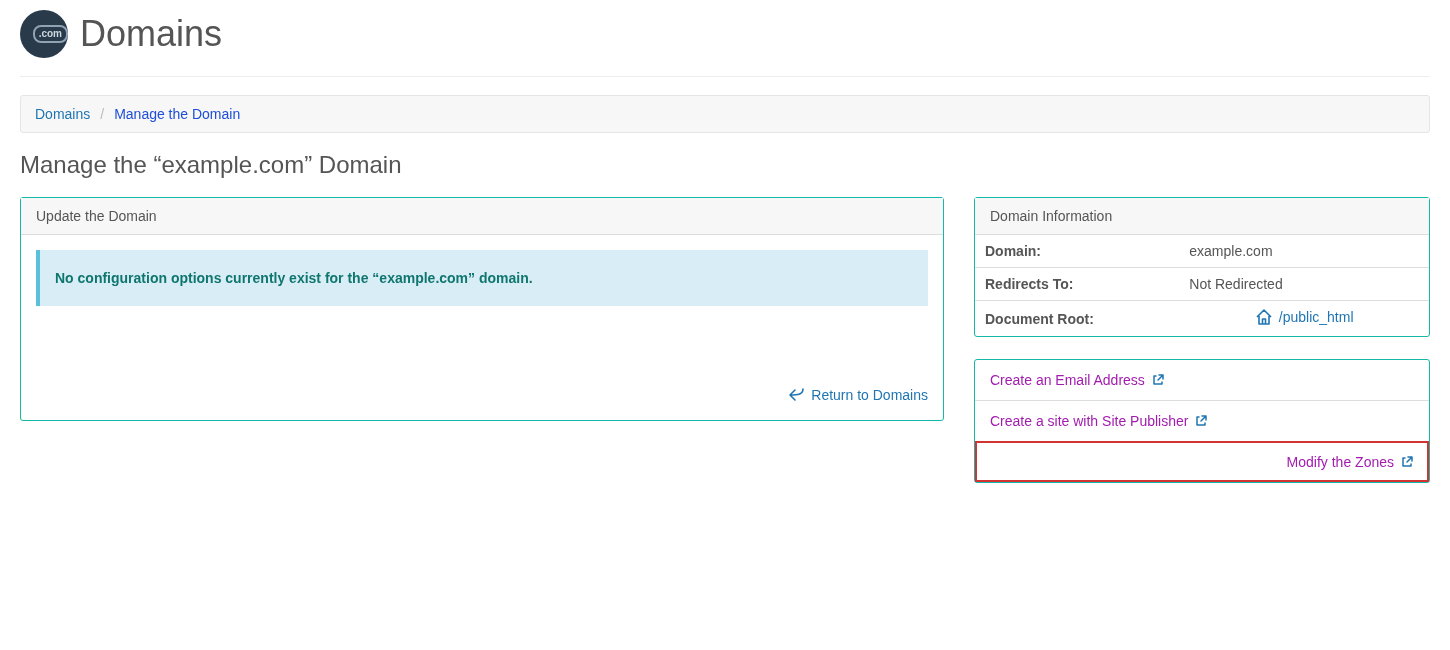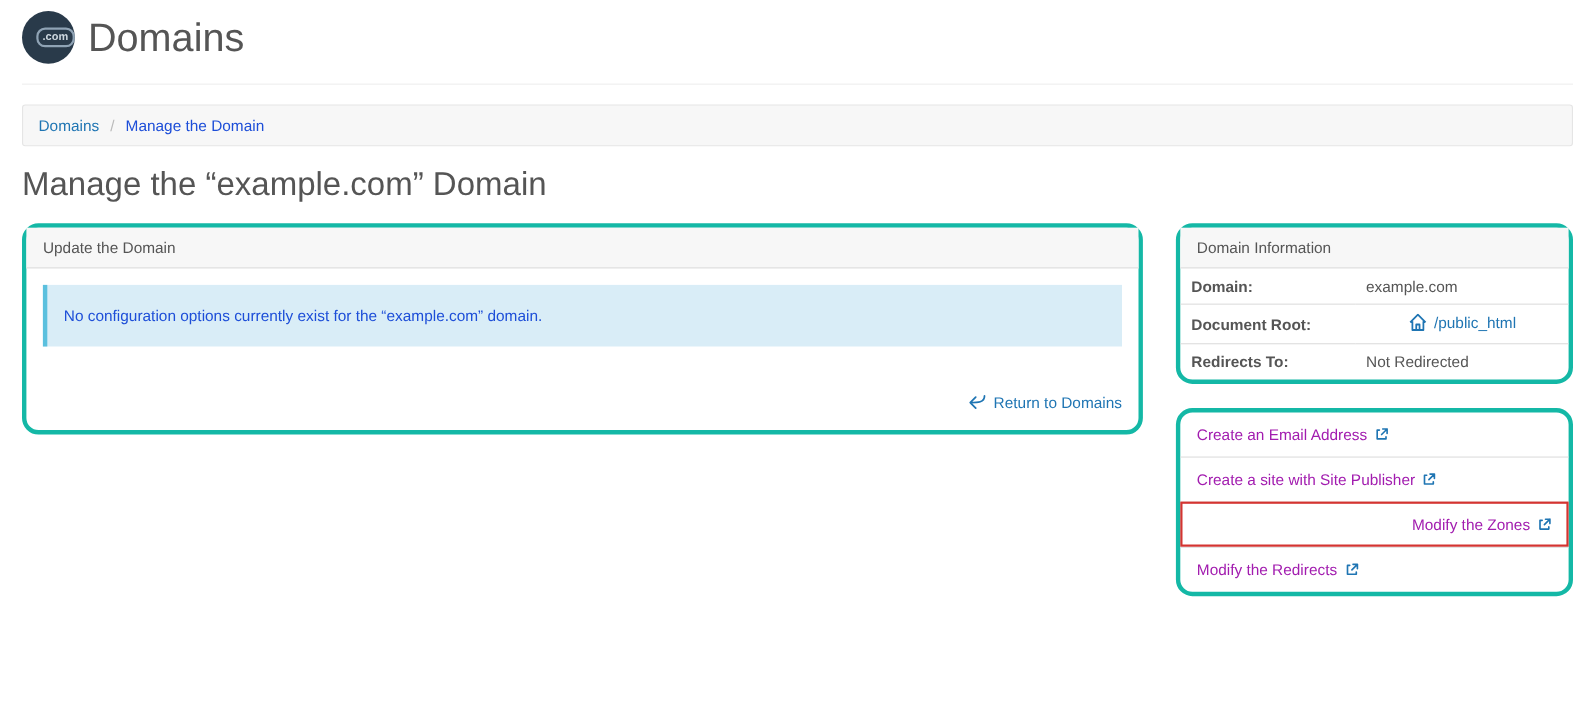--- a/index.html
+++ b/index.html
@@ -47,49 +47,50 @@
     border: 1px solid #e5e5e5;
     border-radius: 3px;
     padding: 10px 14px;
     display: flex;
     align-items: center;
     margin-bottom: 18px;
   }
   .breadcrumb-sep { margin: 0 10px; color: #bbb; }
   .breadcrumb-current { color: #1d4ed8; }
   .subheading {
-    font-size: 30px;
+    font-size: 24px;
     font-weight: 400;
     color: #555;
     margin-bottom: 18px;
   }
   .columns { display: flex; gap: 30px; }
   .col-left { flex: 1; }
-  .col-right { width: 361px; flex-shrink: 0; }
+  .col-right { width: 456px; flex-shrink: 0; }
   .panel {
-    border: 4px solid #14b8a6;
-    border-radius: 15px;
+    border: 1px solid #14b8a6;
+    border-radius: 3px;
     margin-bottom: 22px;
   }
   .panel-heading {
     background: #f7f7f7;
     border-bottom: 1px solid #ddd;
     padding: 10px 15px;
     color: #555;
   }
   .panel-body { padding: 15px; }
   .alert-info {
     background: #d9edf7;
     border-left: 4px solid #5bc0de;
     padding: 20px 15px;
-    color: #1d4ed8;
+    color: #0f766e;
     margin-bottom: 28px;
+    font-weight: bold;
   }
   .return-row { text-align: right; padding: 0 15px 15px 15px; }
-  .return-link { color: #1f75b3; display: inline-flex; align-items: center; gap: 6px; }
+  .return-link { color: #1f75b3; display: inline-flex; align-items: center; gap: 6px; margin-top: 38px; }
   .info-table { width: 100%; border-collapse: collapse; }
   .info-table tr { border-bottom: 1px solid #ddd; }
   .info-table tr:last-child { border-bottom: none; }
   .info-table td { padding: 8px 10px; color: #555; }
   .info-table td:first-child { font-weight: bold; width: 45%; }
   .docroot-cell { display: inline-flex; align-items: center; gap: 6px; color: #1f75b3; }
   .list-group { }
   .list-group-item {
     padding: 12px 15px;
     border-top: 1px solid #ddd;
@@ -148,34 +149,34 @@
     <div class="col-right">
       <div class="panel">
         <div class="panel-heading">Domain Information</div>
         <table class="info-table">
           <tbody>
               <tr>
             <td>Domain:</td>
             <td>example.com</td>
           </tr>
           <tr>
+            <td>Redirects To:</td>
+            <td>Not Redirected</td>
+          </tr>
+          <tr>
             <td>Document Root:</td>
             <td style="text-align:center">
               <a href="#" class="docroot-cell">
                 <svg width="18" height="16" viewBox="0 0 18 16">
                   <path d="M2 8 L9 1 L16 8 M4 7 V15 H14 V7 M7.5 15 V10 H10.5 V15" stroke="#1f75b3" stroke-width="1.6" fill="none" stroke-linejoin="round"></path>
                 </svg>
                 <span>/public_html</span>
               </a>
             </td>
           </tr>
-          <tr>
-            <td>Redirects To:</td>
-            <td>Not Redirected</td>
-          </tr>
         </tbody>
           </table>
       </div>
 
       <div class="panel">
         <div class="list-group">
           <a href="#" class="list-group-item">
             <span>Create an Email Address</span>
             <svg width="14" height="14" viewBox="0 0 14 14">
                 <path d="M5 3 H3 V11 H11 V9 M7 7 L12 2 M8 2 H12 V6" stroke="#1f75b3" stroke-width="1.5" fill="none" stroke-linecap="round" stroke-linejoin="round"></path>
@@ -186,24 +187,18 @@
             <svg width="14" height="14" viewBox="0 0 14 14">
                 <path d="M5 3 H3 V11 H11 V9 M7 7 L12 2 M8 2 H12 V6" stroke="#1f75b3" stroke-width="1.5" fill="none" stroke-linecap="round" stroke-linejoin="round"></path>
               </svg>
           </a>
           <a href="#" class="list-group-item highlighted">
             <span>Modify the Zones</span>
             <svg width="14" height="14" viewBox="0 0 14 14">
                 <path d="M5 3 H3 V11 H11 V9 M7 7 L12 2 M8 2 H12 V6" stroke="#1f75b3" stroke-width="1.5" fill="none" stroke-linecap="round" stroke-linejoin="round"></path>
               </svg>
           </a>
-          <a href="#" class="list-group-item">
-            <span>Modify the Redirects</span>
-            <svg width="14" height="14" viewBox="0 0 14 14">
-                <path d="M5 3 H3 V11 H11 V9 M7 7 L12 2 M8 2 H12 V6" stroke="#1f75b3" stroke-width="1.5" fill="none" stroke-linecap="round" stroke-linejoin="round"></path>
-              </svg>
-          </a>
         </div>
       </div>
     </div>
   </div>
 
 </div>
 
 </body></html>

